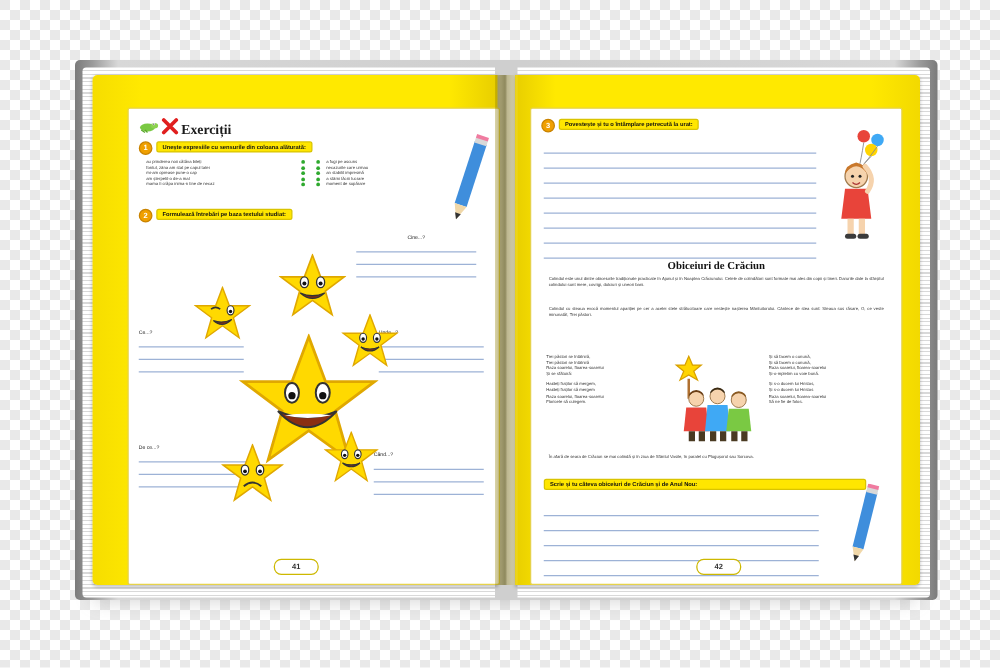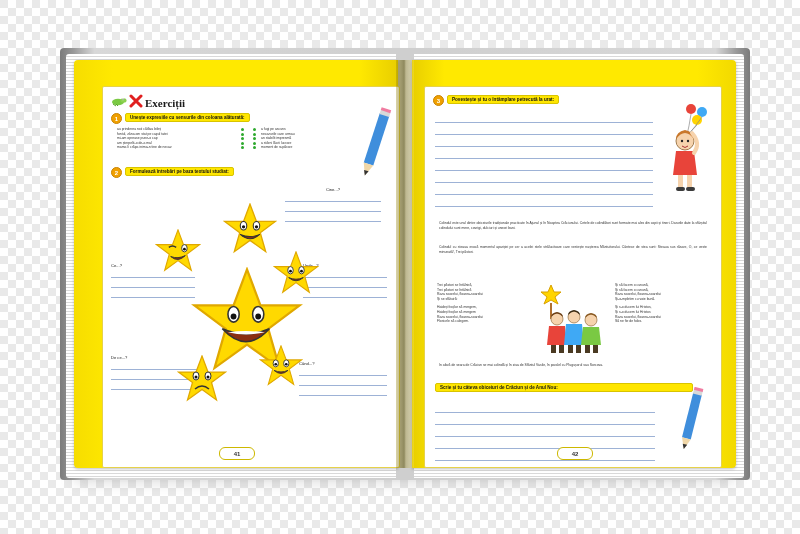--- a/index.html
+++ b/index.html
@@ -318,20 +318,21 @@
             <path d="M21 45 Q24 48 27 45" stroke="#a33" stroke-width="1" fill="none"></path>
             <path d="M15 50 L33 50 L36 74 L12 74 Z" fill="#e8443a"></path>
             <rect x="17" y="74" width="5" height="13" fill="#f6d3ad"></rect>
             <rect x="26" y="74" width="5" height="13" fill="#f6d3ad"></rect>
             <rect x="15" y="86" width="9" height="4" rx="2" fill="#3b3b3b"></rect>
             <rect x="25" y="86" width="9" height="4" rx="2" fill="#3b3b3b"></rect>
             <path d="M33 52 Q40 42 31 32" stroke="#f6d3ad" stroke-width="4" fill="none" stroke-linecap="round"></path>
           </svg>
         </div>
 
+        <div class="h-title" style="position:absolute;left:0;top:120px;width:296px;text-align:center;font-size:8.6px;color:#111;">Obiceiuri de Crăciun</div>
 
         <div class="tinyer" style="position:absolute;left:14px;top:134px;width:268px;text-align:justify;">Colindul este unul dintre obiceiurile tradiționale practicate în Ajunul și în Noaptea Crăciunului. Cetele de colindători sunt formate mai ales din copii și tineri. Darurile date la sfârșitul colindului sunt mere, covrigi, dulciuri și uneori bani.</div>
         <div class="tinyer" style="position:absolute;left:14px;top:158px;width:268px;text-align:justify;">Colindul cu steaua evocă momentul apariției pe cer a acelei stele strălucitoare care vestește nașterea Mântuitorului. Cântece de stea sunt: Steaua sus răsare, O, ce veste minunată!, Trei păstori.</div>
 
 
         <div style="position:absolute;left:110px;top:196px;">
           <svg width="74" height="74" viewBox="0 0 74 74">
             <polygon points="16,2 19,9 26,9 20,14 23,21 16,17 9,21 12,14 6,9 13,9" fill="#ffd400" stroke="#d8a000" stroke-width="1"></polygon>
             <rect x="15" y="20" width="2" height="16" fill="#b07030"></rect>
             <g>

